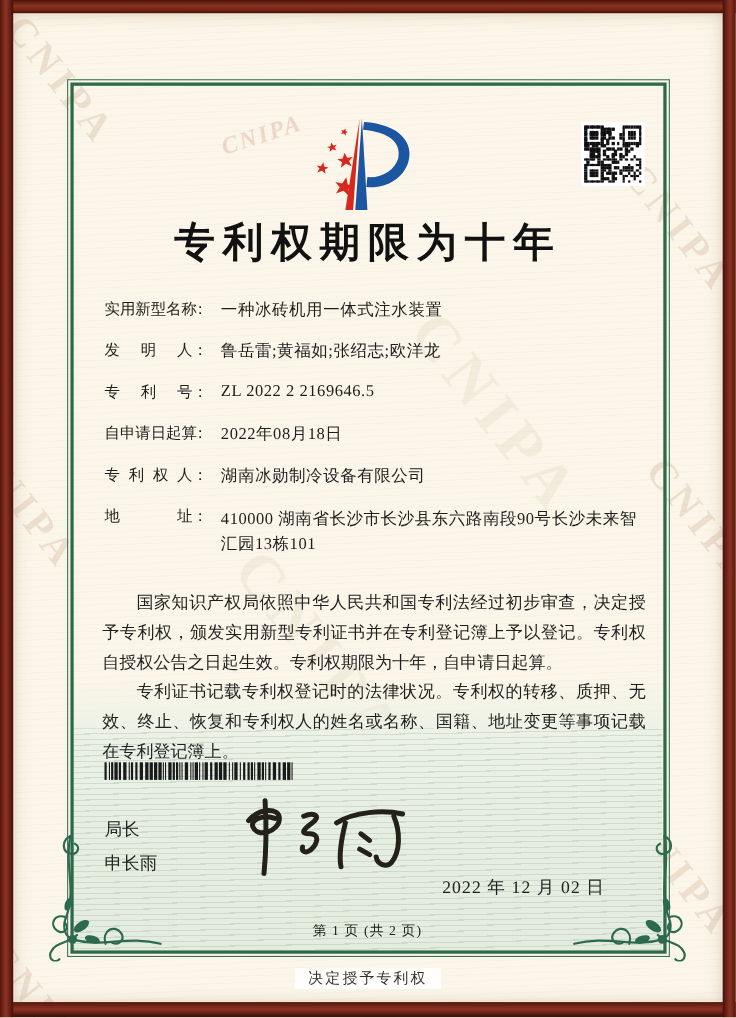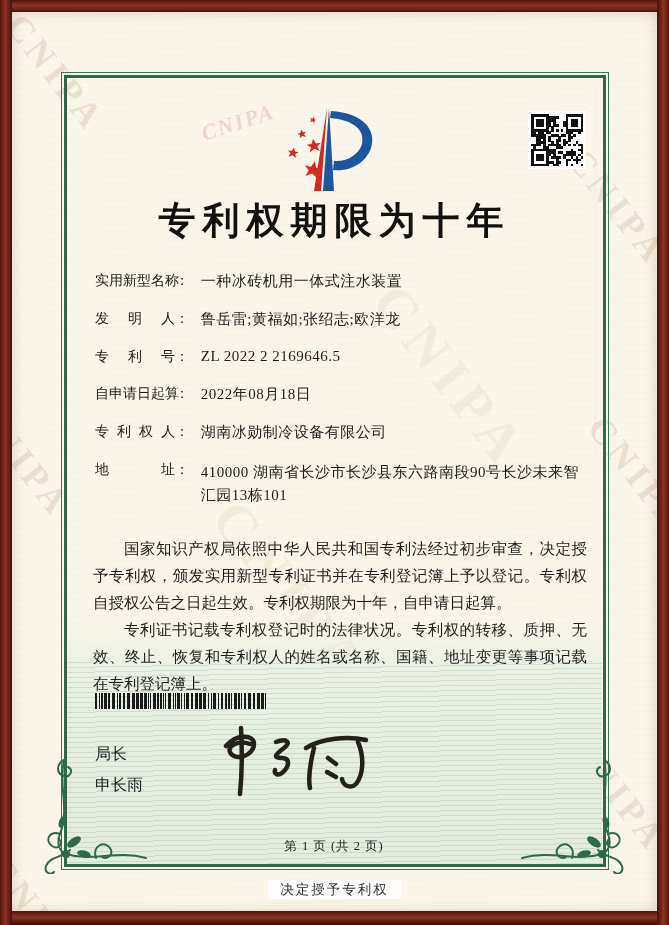--- a/index.html
+++ b/index.html
@@ -477,20 +477,21 @@
         <path d="M31,12 C32,30 32,58 30,78"></path>
         <path d="M66,26 C76,22 82,26 74,32 C66,38 62,42 72,42 C80,42 80,50 72,57 C68,60 64,58 65,54"></path>
         <path d="M96,32 C112,22 138,20 156,24"></path>
         <path d="M104,32 C100,48 98,62 100,72"></path>
         <path d="M148,26 C154,40 154,58 146,68 C141,73 133,70 132,63"></path>
         <path d="M118,42 L126,48"></path>
         <path d="M117,56 L126,61"></path>
       </g>
     </svg>
 
+    <div class="issue-date">2022 年 12 月 02 日</div>
     <div class="page-info">第 1 页 (共 2 页)</div>
   </div>
 
   <div class="footer-note">
     <span>决定授予专利权</span>
   </div>
 
 </div>
 
 </body></html>

